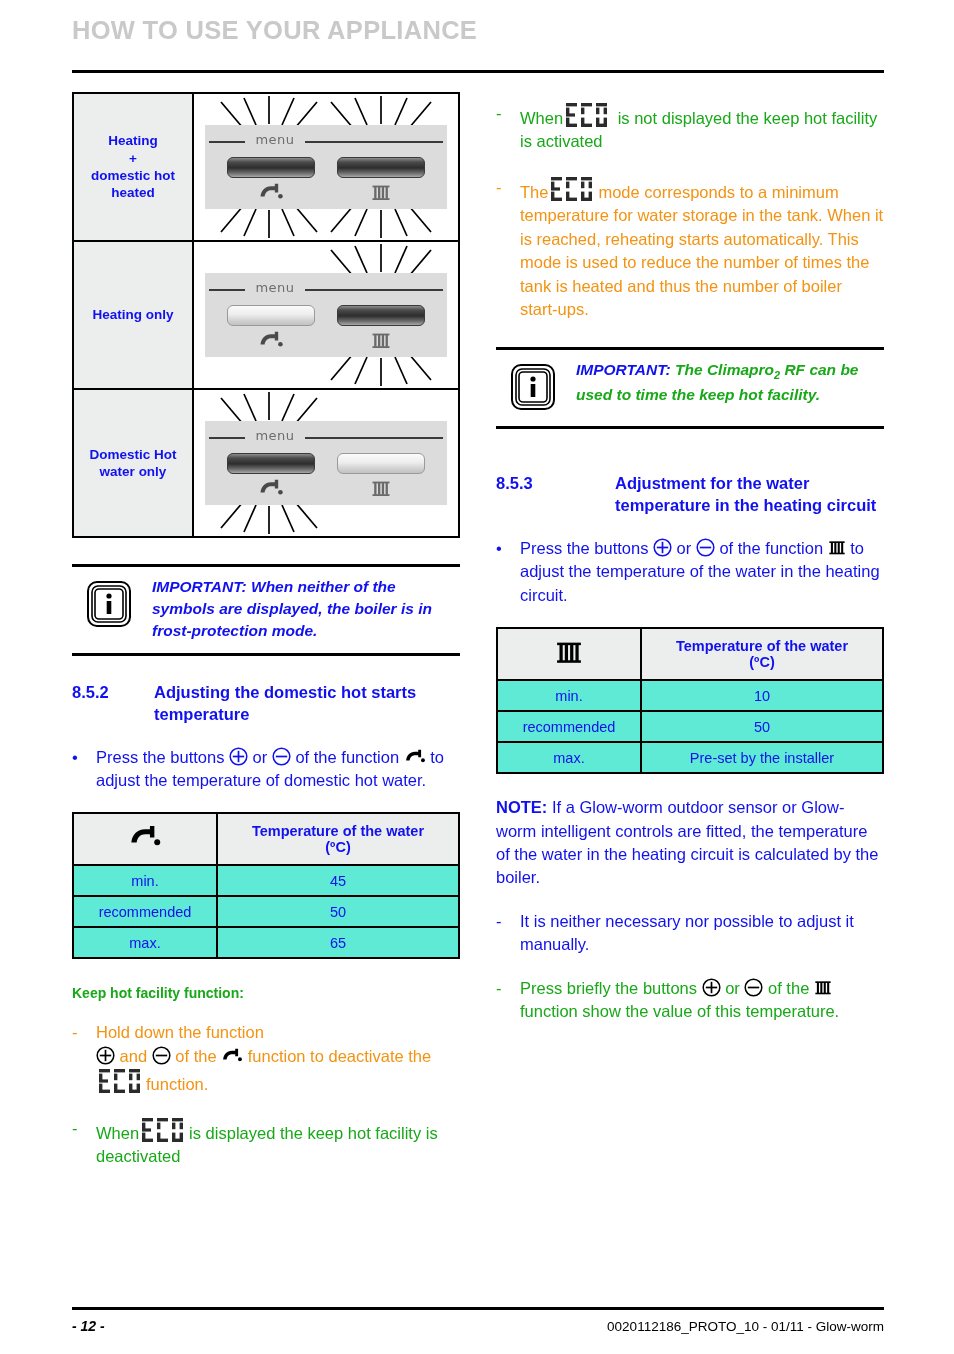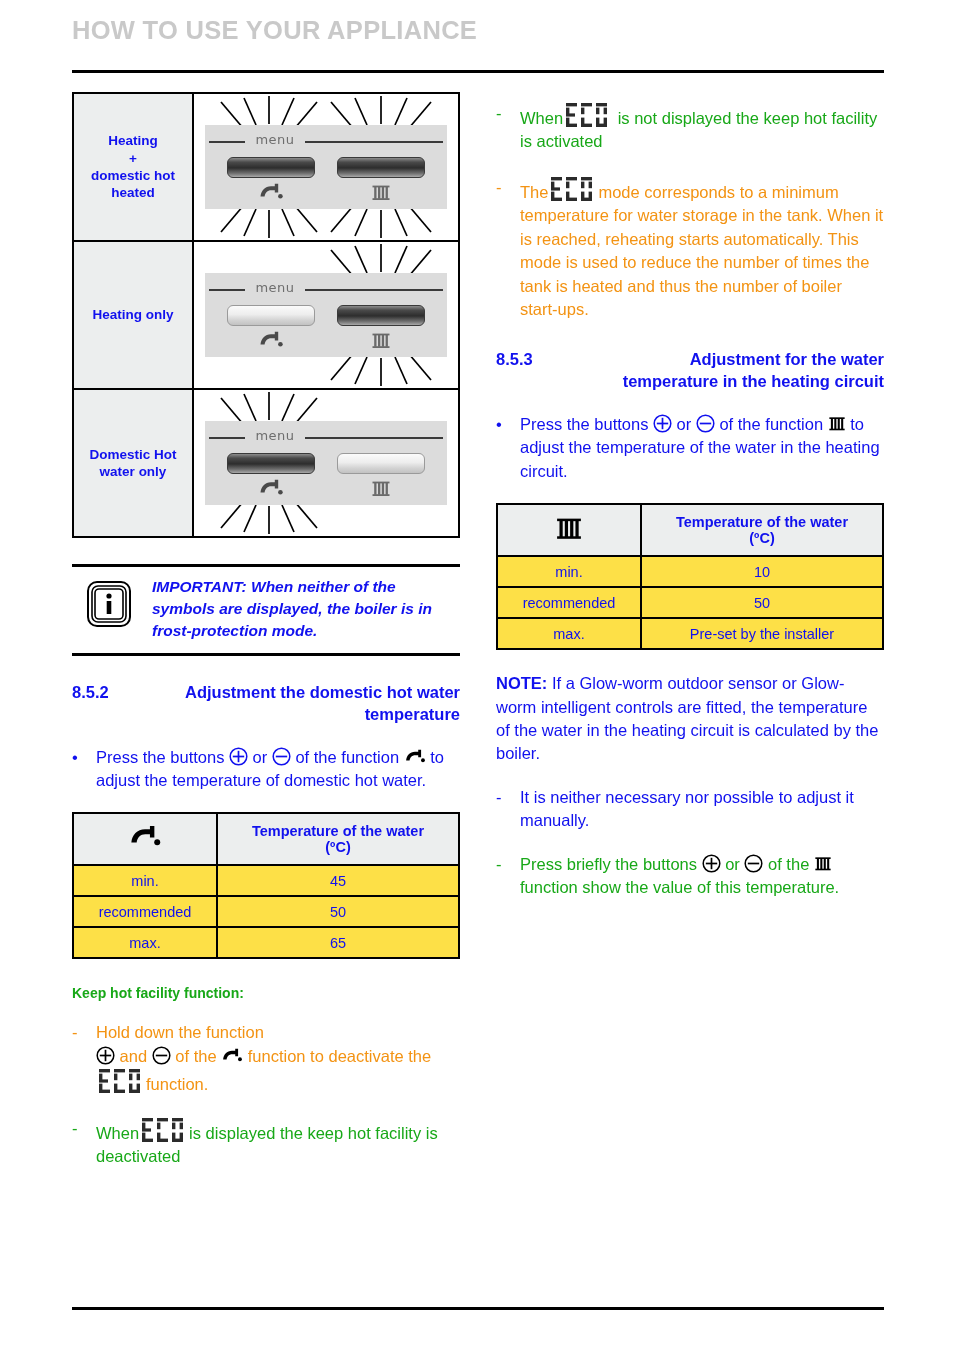--- a/index.html
+++ b/index.html
@@ -166,21 +166,21 @@
 
   
   .sec-head {
     display: flex;
     color: #1111ee;
     font-weight: bold;
     font-size: 16.5px;
     line-height: 1.32;
   }
   .sec-num { flex: 0 0 82px; }
-  .sec-title { flex: 1 1 auto; text-align: right; }
+  .sec-title { flex: 1 1 auto; }
 
   
   .bullet {
     display: flex;
     font-size: 16.5px;
     line-height: 1.42;
     color: #1111ee;
   }
   .bullet .marker { flex: 0 0 24px; }
   .bullet .marker.dash { flex: 0 0 24px; }
@@ -213,21 +213,21 @@
     text-align: center;
     color: #1111ee;
     font-size: 14.5px;
   }
   .temp-table thead td {
     background: #eceeee;
     font-weight: bold;
     height: 52px;
   }
   .temp-table thead td.hdr-icon { width: 144px; }
-  .temp-table tbody td { height: 31px; background: #fde047; }
+  .temp-table tbody td { height: 31px; background: #5eead4; }
   .temp-table tbody td.rowlabel { width: 144px; }
 
   
   .footer-rule {
     position: absolute;
     left: 72px; top: 1307px; width: 812px; height: 3px;
     background: #000;
   }
   .footer {
     position: absolute;
@@ -450,21 +450,21 @@
           <rect x="20.7" y="21" width="4.6" height="13" fill="#000"></rect>
         </svg>
       </div>
       <div class="info-text blue-body">
         <span class="lead">IMPORTANT:</span><span class="body"> When neither of the symbols are displayed, the boiler is in frost-protection mode.</span>
       </div>
     </div>
 
     <div class="sec-head" style="margin-top:26px;">
       <div class="sec-num">8.5.2</div>
-      <div class="sec-title">Adjustment the domestic hot water temperature</div>
+      <div class="sec-title">Adjusting the domestic hot starts temperature</div>
     </div>
 
     <div class="bullet" style="margin-top:20px;">
       <div class="marker">•</div>
       <div class="btext"><span>Press the buttons </span><span class="plusminus"><svg width="19" height="19" viewBox="0 0 19 19">
               <circle cx="9.5" cy="9.5" r="8.3" fill="none" stroke="#1111ee" stroke-width="1.5"></circle>
               <line x1="9.5" y1="3.8" x2="9.5" y2="15.2" stroke="#1111ee" stroke-width="1.7"></line>
               <line x1="3.8" y1="9.5" x2="15.2" y2="9.5" stroke="#1111ee" stroke-width="1.7"></line>
             </svg></span><span> or </span><span class="plusminus"><svg width="19" height="19" viewBox="0 0 19 19">
               <circle cx="9.5" cy="9.5" r="8.3" fill="none" stroke="#1111ee" stroke-width="1.5"></circle>
@@ -607,22 +607,36 @@
                 <rect x="31" y="1" width="11" height="3.4"></rect>
                 <rect x="31" y="5.6" width="3.4" height="6.6"></rect>
                 <rect x="38.6" y="5.6" width="3.4" height="6.6"></rect>
                 <rect x="31" y="15.6" width="3.4" height="6.6"></rect>
                 <rect x="38.6" y="15.6" width="3.4" height="6.6"></rect>
                 <rect x="31" y="21.6" width="11" height="3.4"></rect>
               </g>
             </svg></span><span>mode corresponds to a minimum temperature for water storage in the tank. When it is reached, reheating starts automatically. This mode is used to reduce the number of times the tank is heated and thus the number of boiler start-ups.</span></div>
     </div>
 
-
-    <div class="sec-head" style="margin-top:28px;gap:37px;">
+    <div class="info-box" style="margin-top:26px;">
+      <div class="info-icon">
+        <svg width="46" height="48" viewBox="0 0 46 48">
+          <rect x="2" y="2" width="42" height="44" rx="9" ry="9" fill="none" stroke="#000" stroke-width="2"></rect>
+          <rect x="6" y="6" width="34" height="36" rx="6" ry="6" fill="none" stroke="#000" stroke-width="1.6"></rect>
+          <rect x="9" y="9" width="28" height="30" rx="4" ry="4" fill="none" stroke="#000" stroke-width="1.6"></rect>
+          <circle cx="23" cy="16" r="2.6" fill="#000"></circle>
+          <rect x="20.7" y="21" width="4.6" height="13" fill="#000"></rect>
+        </svg>
+      </div>
+      <div class="info-text green-body">
+        <span class="lead">IMPORTANT:</span><span class="body"> The Climapro</span><span class="body sub">2</span><span class="body"> RF can be used to time the keep hot facility.</span>
+      </div>
+    </div>
+
+    <div class="sec-head" style="margin-top:44px;gap:37px;">
       <div class="sec-num">8.5.3</div>
       <div class="sec-title">Adjustment for the water temperature in the heating circuit</div>
     </div>
 
     <div class="bullet" style="margin-top:20px;">
       <div class="marker">•</div>
       <div class="btext"><span>Press the buttons </span><span class="plusminus"><svg width="19" height="19" viewBox="0 0 19 19">
               <circle cx="9.5" cy="9.5" r="8.3" fill="none" stroke="#1111ee" stroke-width="1.5"></circle>
               <line x1="9.5" y1="3.8" x2="9.5" y2="15.2" stroke="#1111ee" stroke-width="1.7"></line>
               <line x1="3.8" y1="9.5" x2="15.2" y2="9.5" stroke="#1111ee" stroke-width="1.7"></line>
@@ -698,14 +712,18 @@
               <rect x="3.2" y="3.4" width="2.3" height="12.4" fill="#000"></rect>
               <rect x="7.0" y="3.4" width="2.3" height="12.4" fill="#000"></rect>
               <rect x="10.8" y="3.4" width="2.3" height="12.4" fill="#000"></rect>
               <rect x="14.6" y="3.4" width="2.3" height="12.4" fill="#000"></rect>
             </svg></span><span> function show the value of this temperature.</span></div>
     </div>
 
   </div>
 
   <div class="footer-rule"></div>
+  <div class="footer">
+    <div class="footer-page">- 12 -</div>
+    <div class="footer-ref">0020112186_PROTO_10 - 01/11 - Glow-worm</div>
+  </div>
 
 </div>
 
 </body></html>

